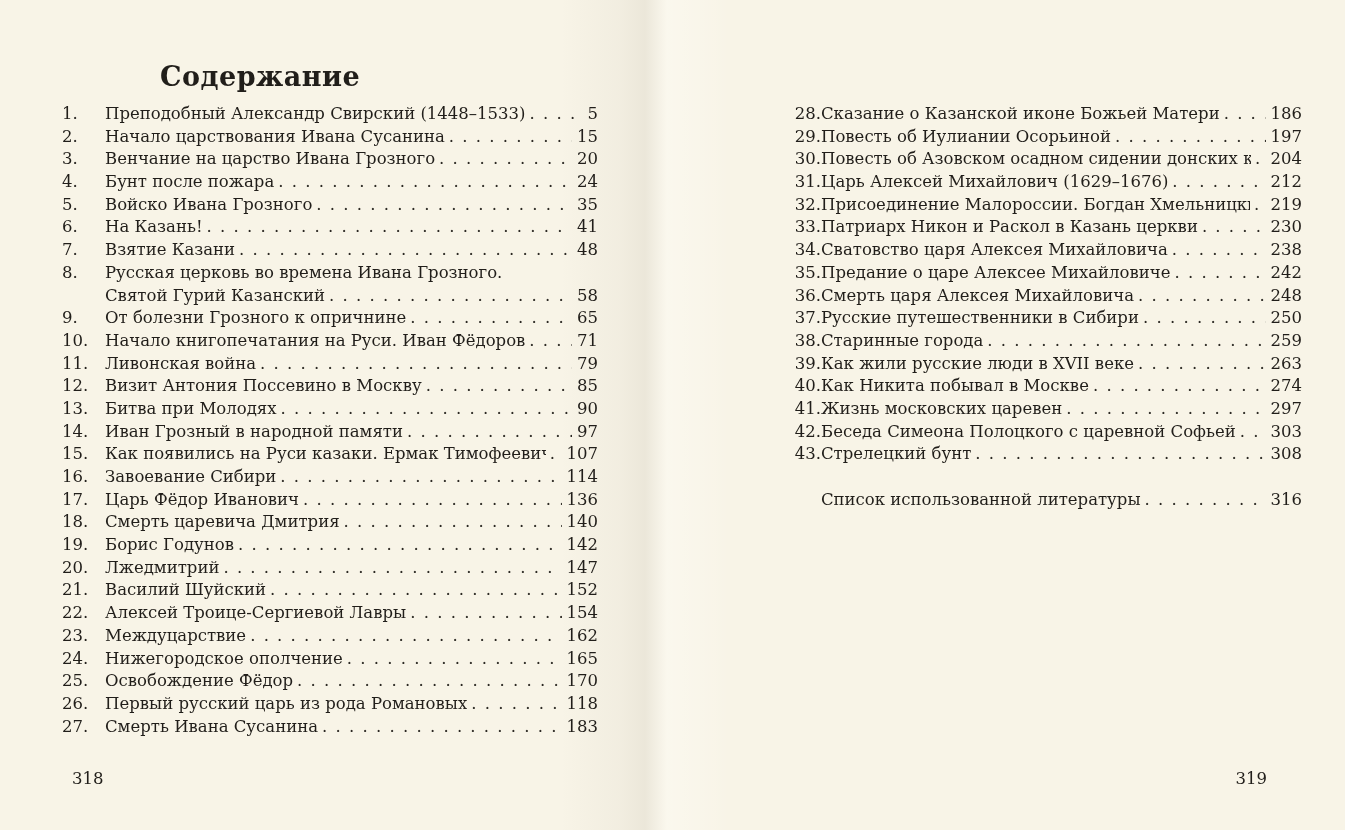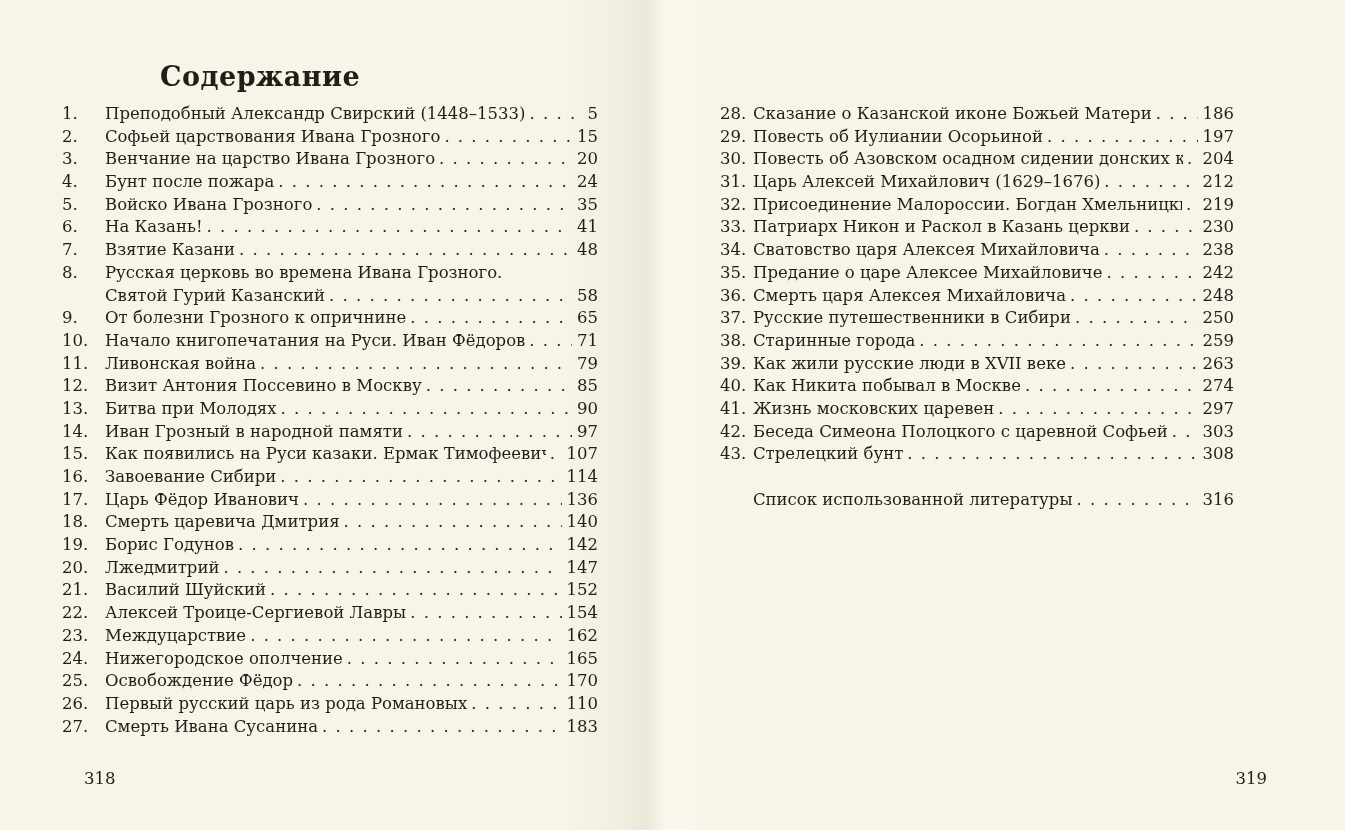--- a/index.html
+++ b/index.html
@@ -46,21 +46,21 @@
     line-height: 34px;
     letter-spacing: 0.5px;
   }
   .toc-col {
     position: absolute;
     top: 103px;
     display: flex;
     flex-direction: column;
   }
   .col-left  { left: 62px;  width: 536px; }
-  .col-right { left: 720px; width: 514px; }
+  .col-right { left: 788px; width: 514px; text-align: right; }
   .toc-row {
     display: flex;
     align-items: baseline;
     height: 22.7px;
     line-height: 22.7px;
     font-size: 16.5px;
     white-space: nowrap;
   }
   .toc-row .num {
     flex: 0 0 auto;
@@ -86,41 +86,41 @@
   }
   .spacer-row {
     height: 22.7px;
   }
   .folio {
     position: absolute;
     top: 768px;
     font-size: 16.5px;
     line-height: 22px;
   }
-  .folio-left  { left: 84px; }
+  .folio-left  { left: 72px; }
   .folio-right { right: 78px; }
 </style>
 </head>
 <body>
 
 <div class="spread">
   <div class="gutter"></div>
 
   <h1 class="page-title">Содержание</h1>
 
   <div class="toc-col col-left" id="toc-left">
       <div class="toc-row">
         <span class="num">1.</span>
         <span class="title">Преподобный Александр Свирский (1448–1533)</span>
         <span class="dots">. . . . . . . . . . . . . . . . . . . . . . . . . . . . . . . . . . . . . . . . . . . . . . . . . . . . . . . . . . . . . . . . . . . . . . . . . . . . . . . . . . . . . . . . . . </span>
         <span class="pg">5</span>
       </div>
       <div class="toc-row">
         <span class="num">2.</span>
-        <span class="title">Софьей царствования Ивана Грозного</span>
+        <span class="title">Начало царствования Ивана Сусанина</span>
         <span class="dots">. . . . . . . . . . . . . . . . . . . . . . . . . . . . . . . . . . . . . . . . . . . . . . . . . . . . . . . . . . . . . . . . . . . . . . . . . . . . . . . . . . . . . . . . . . </span>
         <span class="pg">15</span>
       </div>
       <div class="toc-row">
         <span class="num">3.</span>
         <span class="title">Венчание на царство Ивана Грозного</span>
         <span class="dots">. . . . . . . . . . . . . . . . . . . . . . . . . . . . . . . . . . . . . . . . . . . . . . . . . . . . . . . . . . . . . . . . . . . . . . . . . . . . . . . . . . . . . . . . . . </span>
         <span class="pg">20</span>
       </div>
       <div class="toc-row">
@@ -256,21 +256,21 @@
       <div class="toc-row">
         <span class="num">25.</span>
         <span class="title">Освобождение Фёдор</span>
         <span class="dots">. . . . . . . . . . . . . . . . . . . . . . . . . . . . . . . . . . . . . . . . . . . . . . . . . . . . . . . . . . . . . . . . . . . . . . . . . . . . . . . . . . . . . . . . . . </span>
         <span class="pg">170</span>
       </div>
       <div class="toc-row">
         <span class="num">26.</span>
         <span class="title">Первый русский царь из рода Романовых</span>
         <span class="dots">. . . . . . . . . . . . . . . . . . . . . . . . . . . . . . . . . . . . . . . . . . . . . . . . . . . . . . . . . . . . . . . . . . . . . . . . . . . . . . . . . . . . . . . . . . </span>
-        <span class="pg">110</span>
+        <span class="pg">118</span>
       </div>
       <div class="toc-row">
         <span class="num">27.</span>
         <span class="title">Смерть Ивана Сусанина</span>
         <span class="dots">. . . . . . . . . . . . . . . . . . . . . . . . . . . . . . . . . . . . . . . . . . . . . . . . . . . . . . . . . . . . . . . . . . . . . . . . . . . . . . . . . . . . . . . . . . </span>
         <span class="pg">183</span>
       </div>
     </div>
 
   <div class="toc-col col-right" id="toc-right">

